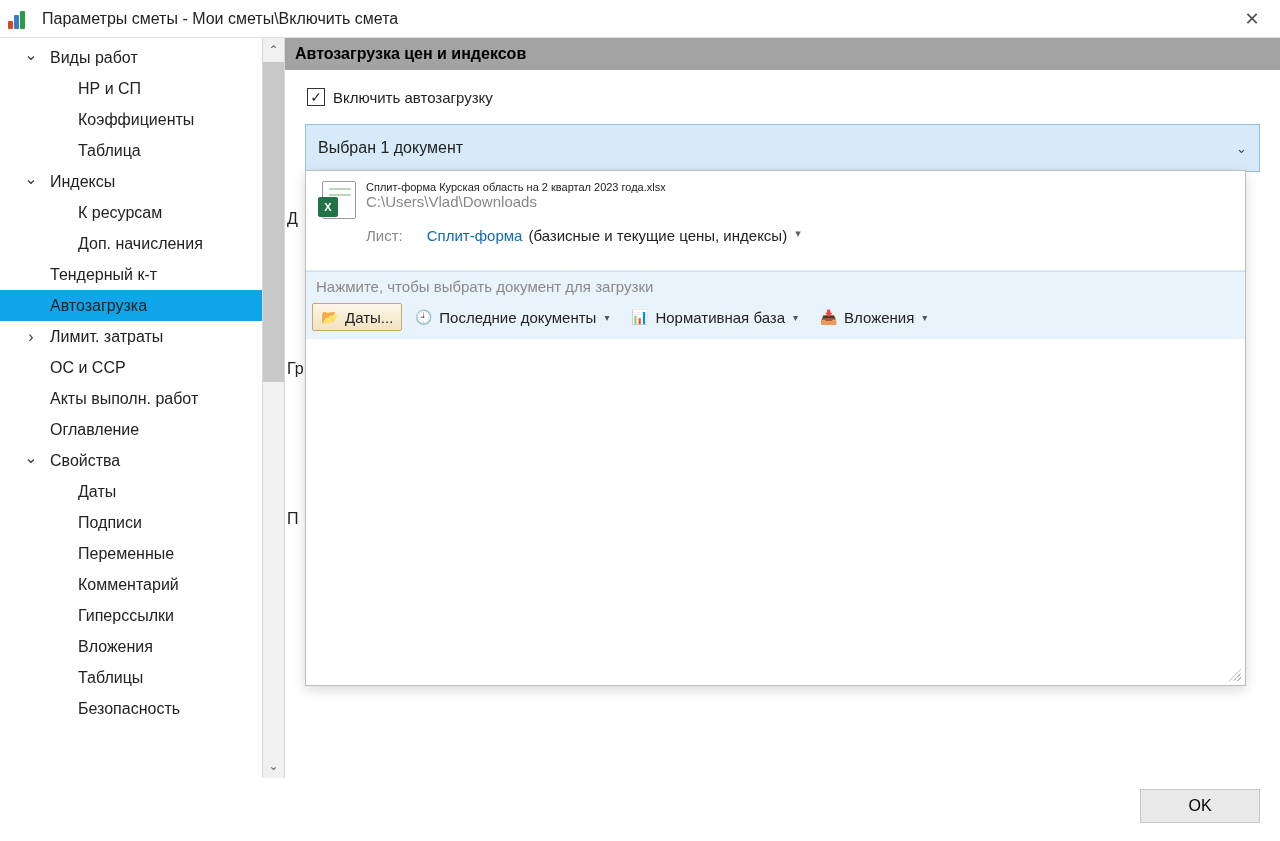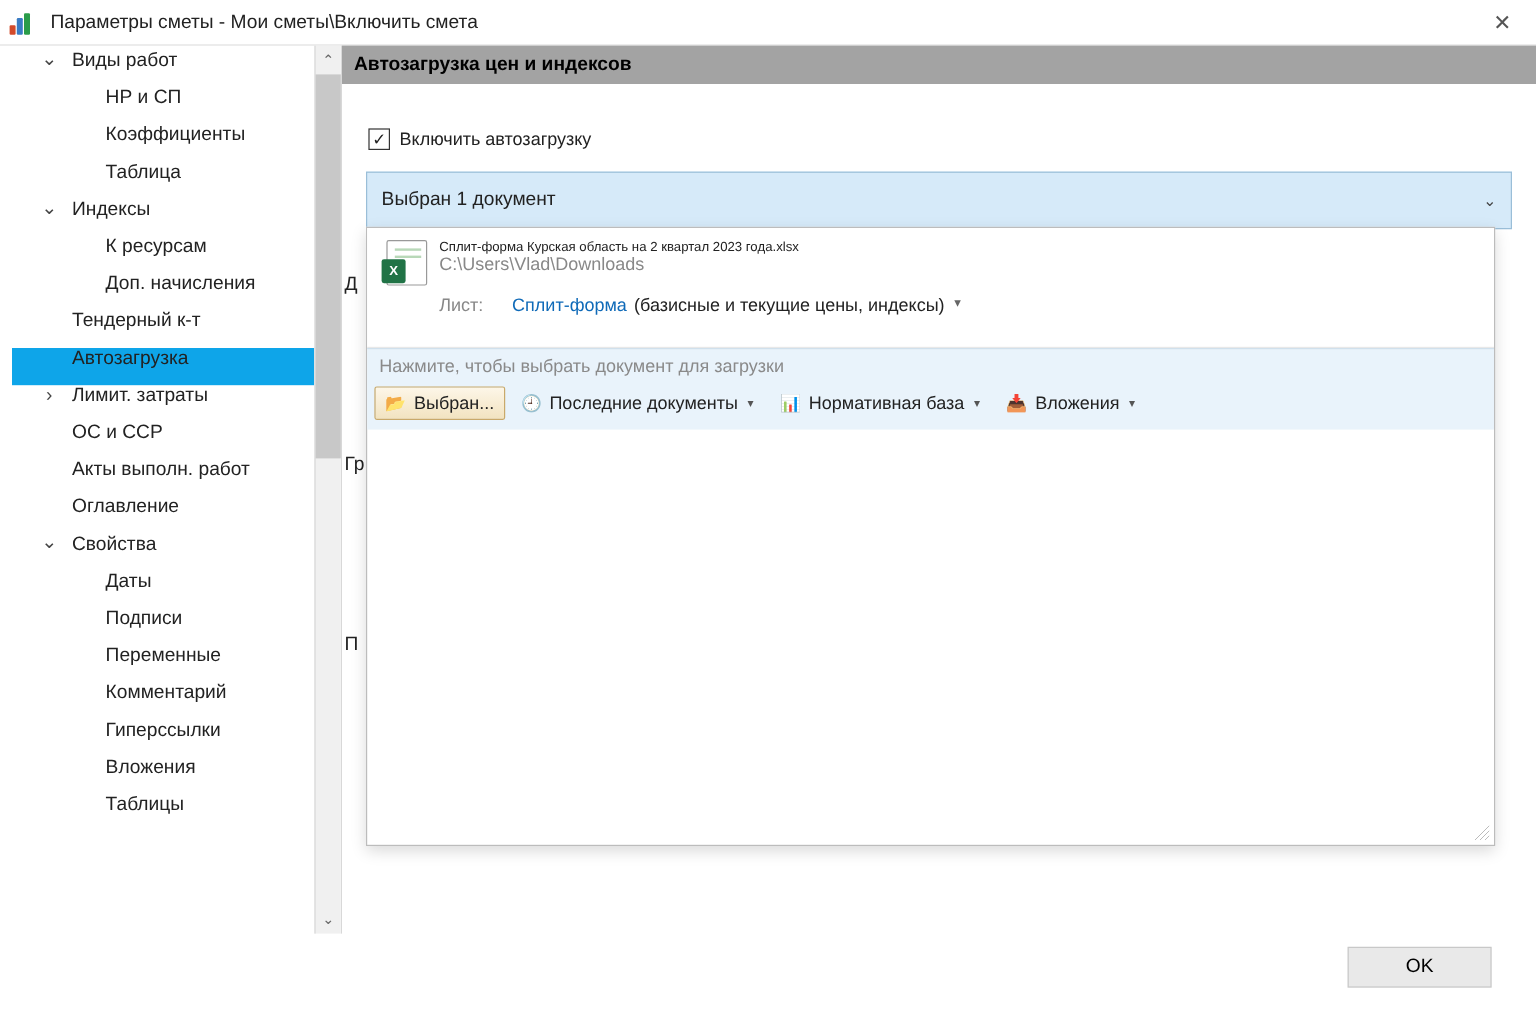--- a/index.html
+++ b/index.html
@@ -16,31 +16,31 @@
 
 .content { display: flex; height: 740px; }
 
 .sidebar-wrap { width: 285px; display: flex; border-right: 1px solid #d8d8d8; }
 .sidebar { flex: 1; overflow-y: auto; padding: 4px 0; font-size: 16px; }
 .scroll-col { width: 22px; background: #f0f0f0; display: flex; flex-direction: column; align-items: center; border-left: 1px solid #d8d8d8; }
 .scroll-col .arrow { height: 24px; width: 100%; display: flex; align-items: center; justify-content: center; font-size: 12px; color: #666; }
 .scroll-col .track { flex: 1; width: 100%; }
 .scroll-col .thumb { height: 320px; width: 100%; background: #c8c8c8; }
 
-.tree-item { display: flex; height: 31px; padding-left: 8px; cursor: pointer; margin-left: 10px; }
+.tree-item { display: flex; align-items: center; height: 31px; padding-left: 8px; cursor: pointer; }
 .tree-item.level1 { padding-left: 20px; }
 .tree-item.level2 { padding-left: 78px; }
 .tree-item.selected { background: #0ea5e9; }
 .tree-item .exp { width: 22px; display: inline-flex; justify-content: center; font-size: 12px; color: #444; }
 .tree-item .exp.right::before { content: "›"; font-size: 16px; }
 .tree-item .exp.down::before { content: "⌄"; font-size: 16px; position: relative; top: -3px; }
 .tree-item .lbl { color: #222; }
 .tree-item.level1 .lbl { margin-left: 8px; }
 
-.main { flex: 1; display: flex; flex-direction: column; gap: 19px; }
+.main { flex: 1; display: flex; flex-direction: column; }
 .section-header { background: #a3a3a3; color: #000; font-weight: bold; font-size: 16px; padding: 7px 10px; }
 
 .main-body { padding: 18px 20px; position: relative; }
 
 .checkbox-row { display: flex; align-items: center; margin-bottom: 18px; margin-left: 2px; }
 .cb { width: 18px; height: 18px; border: 1px solid #333; margin-right: 8px; display: flex; align-items: center; justify-content: center; background: #fff; }
 .cb .mark { font-size: 14px; line-height: 1; }
 
 .doc-select-bar { background: #d6eaf9; border: 1px solid #9abed8; height: 48px; display: flex; align-items: center; padding: 0 12px; justify-content: space-between; font-size: 16px; cursor: pointer; }
 .doc-select-bar .chev { font-size: 13px; color: #444; }
@@ -76,21 +76,21 @@
 .side-letters { position: absolute; left: 2px; top: 140px; font-size: 16px; color: #222; }
 .side-letters div { margin-bottom: 132px; }
 
 .resize-grip { position:absolute; right:4px; bottom:4px; width:14px; height:14px; background:
   linear-gradient(135deg, transparent 55%, #bbb 55%, #bbb 60%, transparent 60%),
   linear-gradient(135deg, transparent 70%, #bbb 70%, #bbb 75%, transparent 75%),
   linear-gradient(135deg, transparent 85%, #bbb 85%, #bbb 90%, transparent 90%); }
 
 .drop-body { height: 346px; position:relative; }
 
-.footer { height: 56px; display: flex; align-items: center; justify-content: flex-end; padding: 0 37px; background:#fff; }
+.footer { height: 56px; display: flex; align-items: center; justify-content: flex-end; padding: 0 20px; background:#fff; }
 .ok-btn { width: 120px; height: 34px; background: #e9e9e9; border: 1px solid #c8c8c8; font-size: 16px; cursor: pointer; }
 </style>
 </head>
 <body>
 
 <div class="titlebar">
   <div class="app-icon">
     <div class="bar b1"></div>
       <div class="bar b2"></div>
       <div class="bar b3"></div>
@@ -167,20 +167,23 @@
         </div>
         <div class="tree-item level2">
           <span class="lbl">Гиперссылки</span>
         </div>
         <div class="tree-item level2">
           <span class="lbl">Вложения</span>
         </div>
         <div class="tree-item level2">
           <span class="lbl">Таблицы</span>
         </div>
+        <div class="tree-item level2">
+          <span class="lbl">Безопасность</span>
+        </div>
       </div>
     <div class="scroll-col">
       <div class="arrow">⌃</div>
       <div class="track">
           <div class="thumb"></div>
         </div>
       <div class="arrow">⌄</div>
     </div>
   </div>
 
@@ -224,21 +227,21 @@
             <span class="sheet-desc">(базисные и текущие цены, индексы)</span>
             <span class="dd">▾</span>
           </div>
         </div>
 
         <div class="drop-bottom">
           <div class="hint">Нажмите, чтобы выбрать документ для загрузки</div>
           <div class="toolbar-row">
             <div class="tb-btn primary">
               <span class="ico folder"></span>
-              <span>Выбран...</span>
+              <span>Даты...</span>
             </div>
             <div class="tb-btn">
               <span class="ico clock"></span>
               <span>Последние документы</span>
               <span class="dd">▾</span>
             </div>
             <div class="tb-btn">
               <span class="ico db"></span>
               <span>Нормативная база</span>
               <span class="dd">▾</span>

